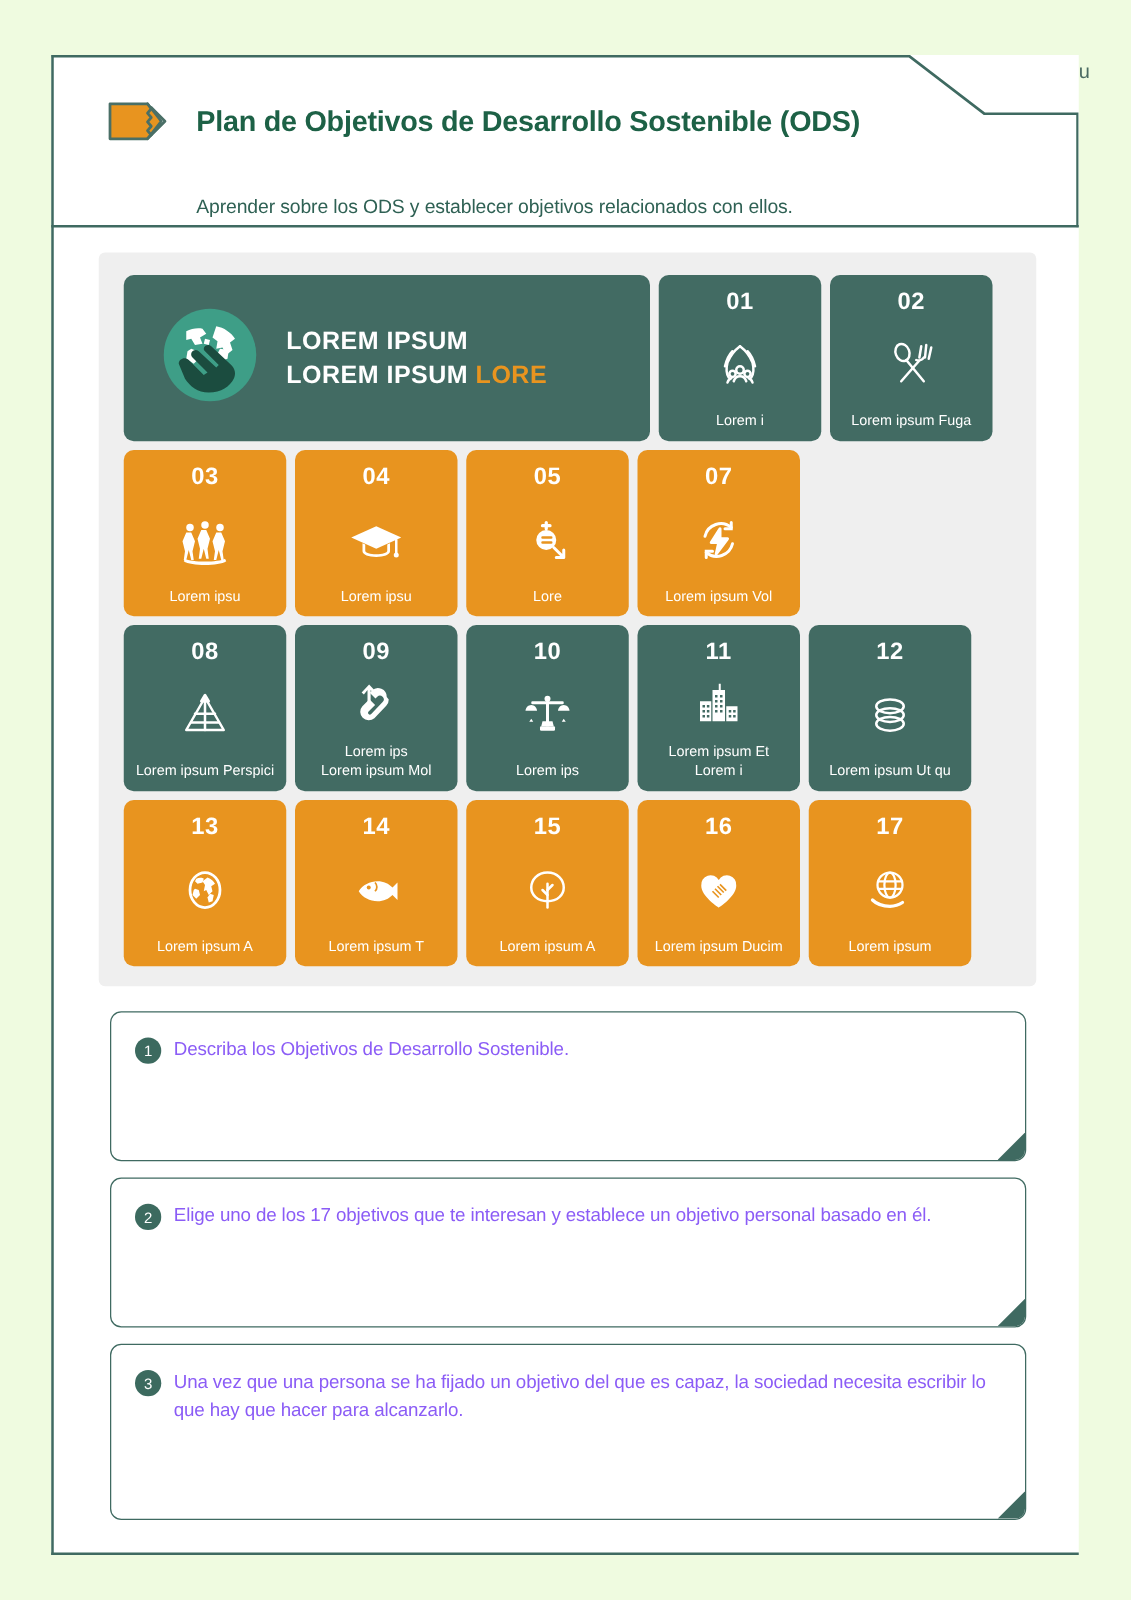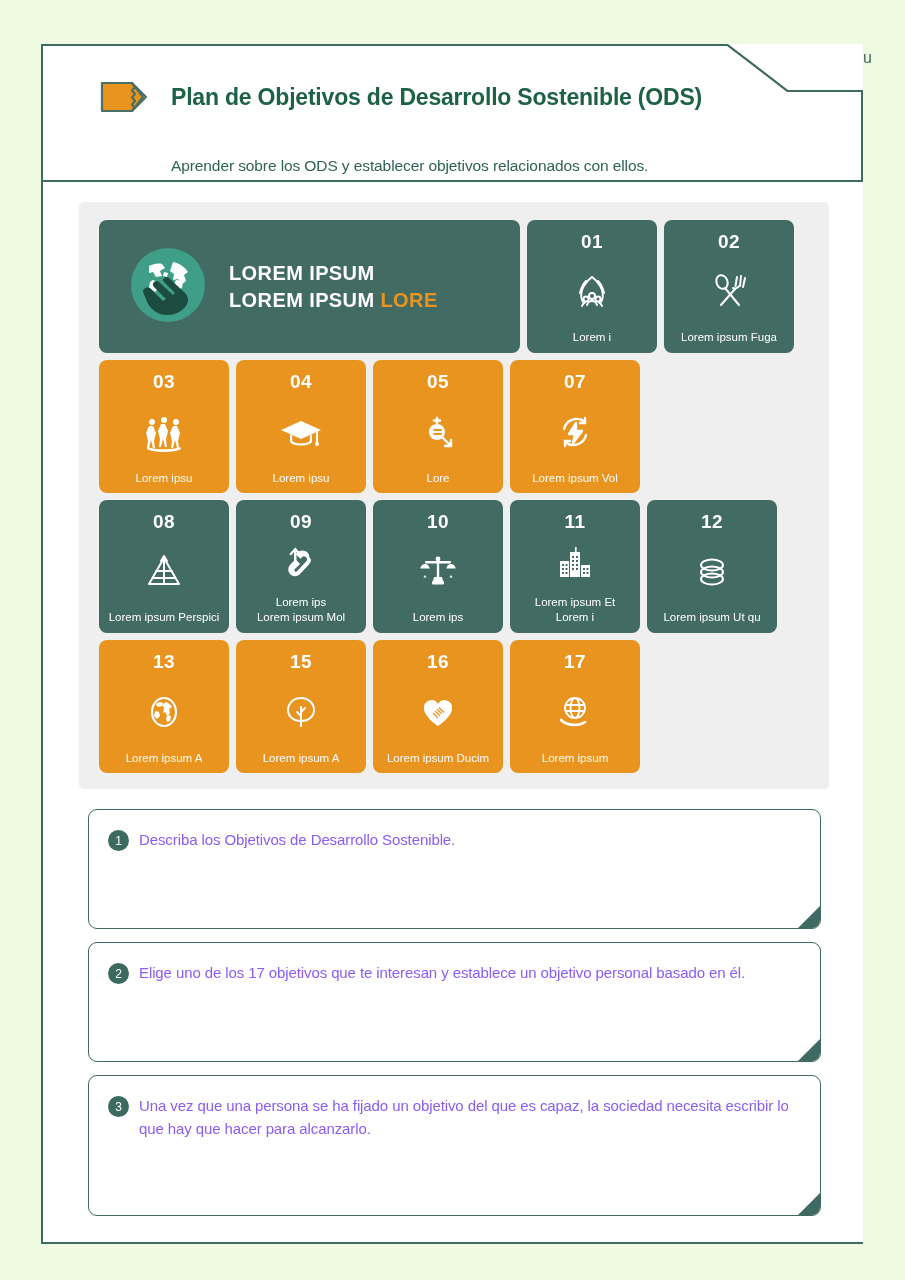--- a/index.html
+++ b/index.html
@@ -79,21 +79,21 @@
       746px 48px,
       820px 48px,
       820px 138px,
       2px 138px
     );
     z-index: -1;
   }
 
   .header {
     position: absolute;
-    left: 55px;
+    left: 41px;
     top: 44px;
     width: 832px;
     height: 138px;
   }
 
   .header-divider {
     position: absolute;
     left: 41px;
     top: 180px;
     width: 822px;
@@ -520,20 +520,31 @@
               <path d="M16 14c2-1 5-1 6 0l-1 3-4 1-2-2z"></path>
               <path d="M25 13c3 1 5 3 6 5l-3 2 1 4-3 3-2-4-2 1 1-5-2-3z"></path>
               <path d="M15 22l3 1 1 4-3 3-3-3 1-4z"></path>
               <path d="M27 26l3 1-1 5-3 1-1-4z"></path>
             </g>
           </svg>
         </div>
         <div class="tile-label">Lorem ipsum A</div>
       </div>
 
+      <div class="tile orange">
+        <div class="tile-num">14</div>
+        <div class="tile-icon">
+          <svg width="46" height="46" viewBox="0 0 46 46" fill="#fff">
+            <path d="M9 24c3-5 9-8 15-8 5 0 9 2 12 5l4-4v14l-4-4c-3 3-7 5-12 5-6 0-12-3-15-8z"></path>
+            <circle cx="17" cy="21" r="1.6" fill="#e8941f"></circle>
+            <path d="M22 17c2 2 2 5 0 7" fill="none" stroke="#e8941f" stroke-width="1.4"></path>
+          </svg>
+        </div>
+        <div class="tile-label">Lorem ipsum T</div>
+      </div>
 
       <div class="tile orange">
         <div class="tile-num">15</div>
         <div class="tile-icon">
           <svg width="46" height="46" viewBox="0 0 46 46" fill="none" stroke="#fff" stroke-width="2" stroke-linecap="round">
             <path d="M23 9c-8 0-13 6-13 12s5 11 13 11 13-5 13-11S31 9 23 9z"></path>
             <path d="M23 18v19"></path>
             <path d="M23 23l4-4 M23 27l-4-4"></path>
           </svg>
         </div>

